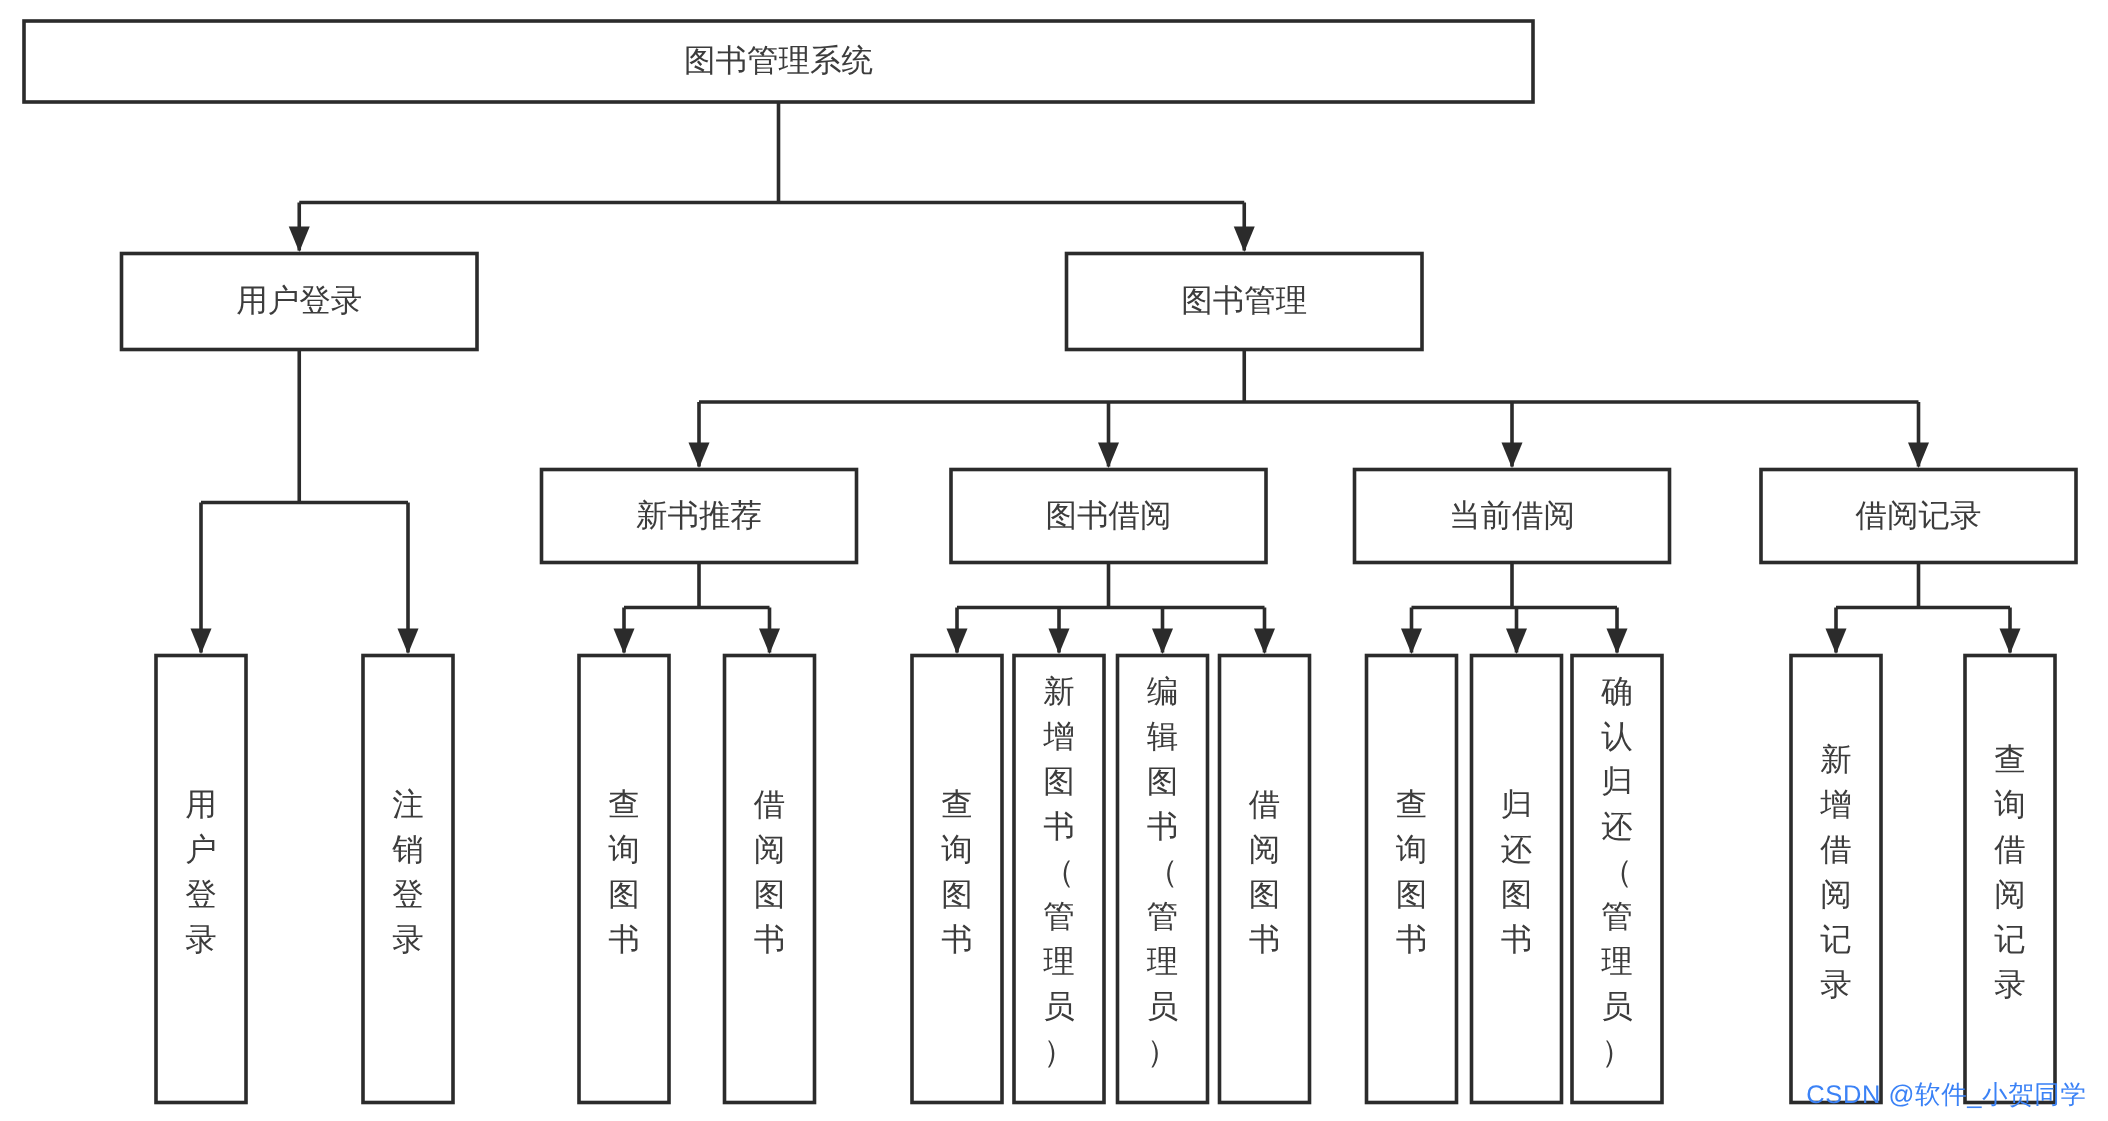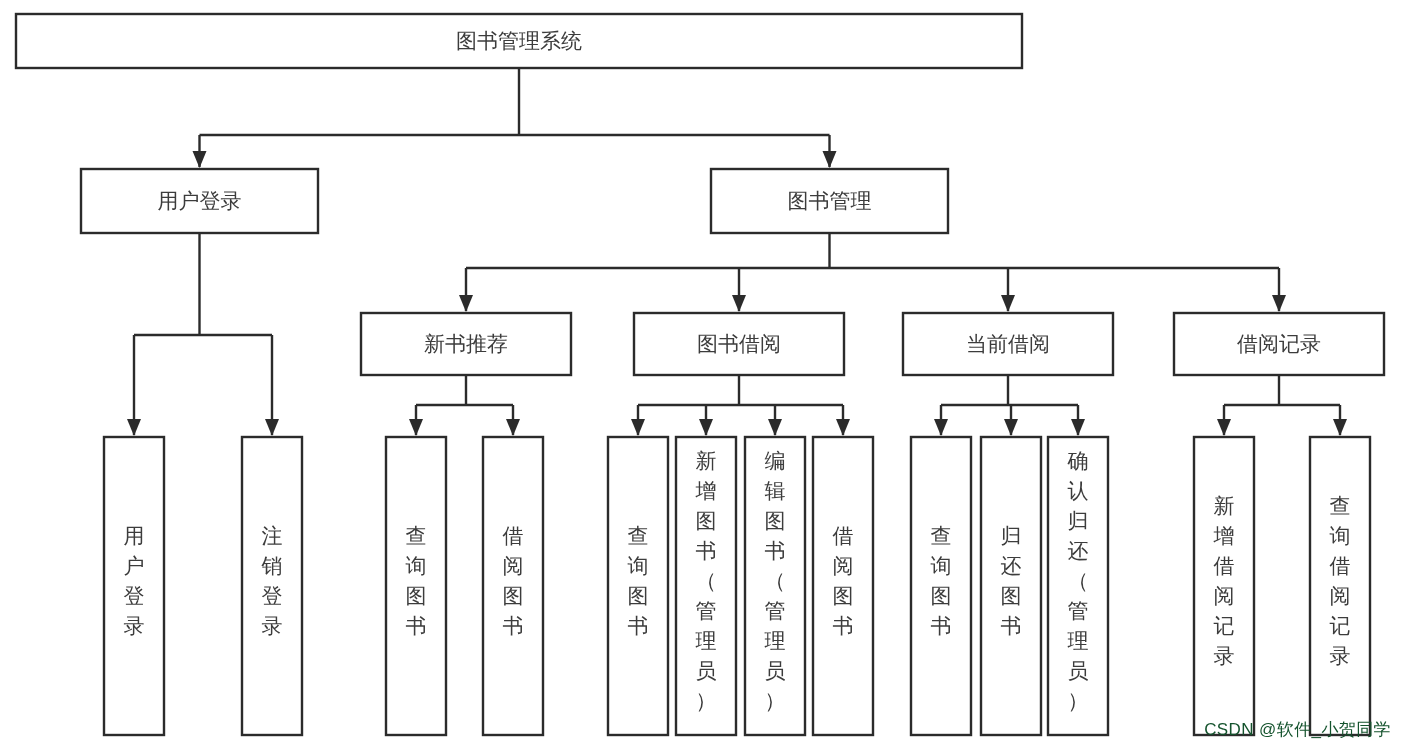--- a/index.html
+++ b/index.html
@@ -50,21 +50,21 @@
   .arrow-head {
     fill: #2b2b2b;
     stroke: none;
   }
   .watermark {
     position: absolute;
     right: 14px;
     bottom: 6px;
     font-family: "Liberation Sans", "DejaVu Sans", sans-serif;
     font-size: 17px;
-    color: #14532d;
+    color: #3b82f6;
     white-space: nowrap;
     letter-spacing: 0.4px;
     user-select: none;
   }
 </style>
 </head>
 <body>
 
 <div id="diagram-root">
   <svg class="diagram-canvas" viewBox="0 0 1405 747">

